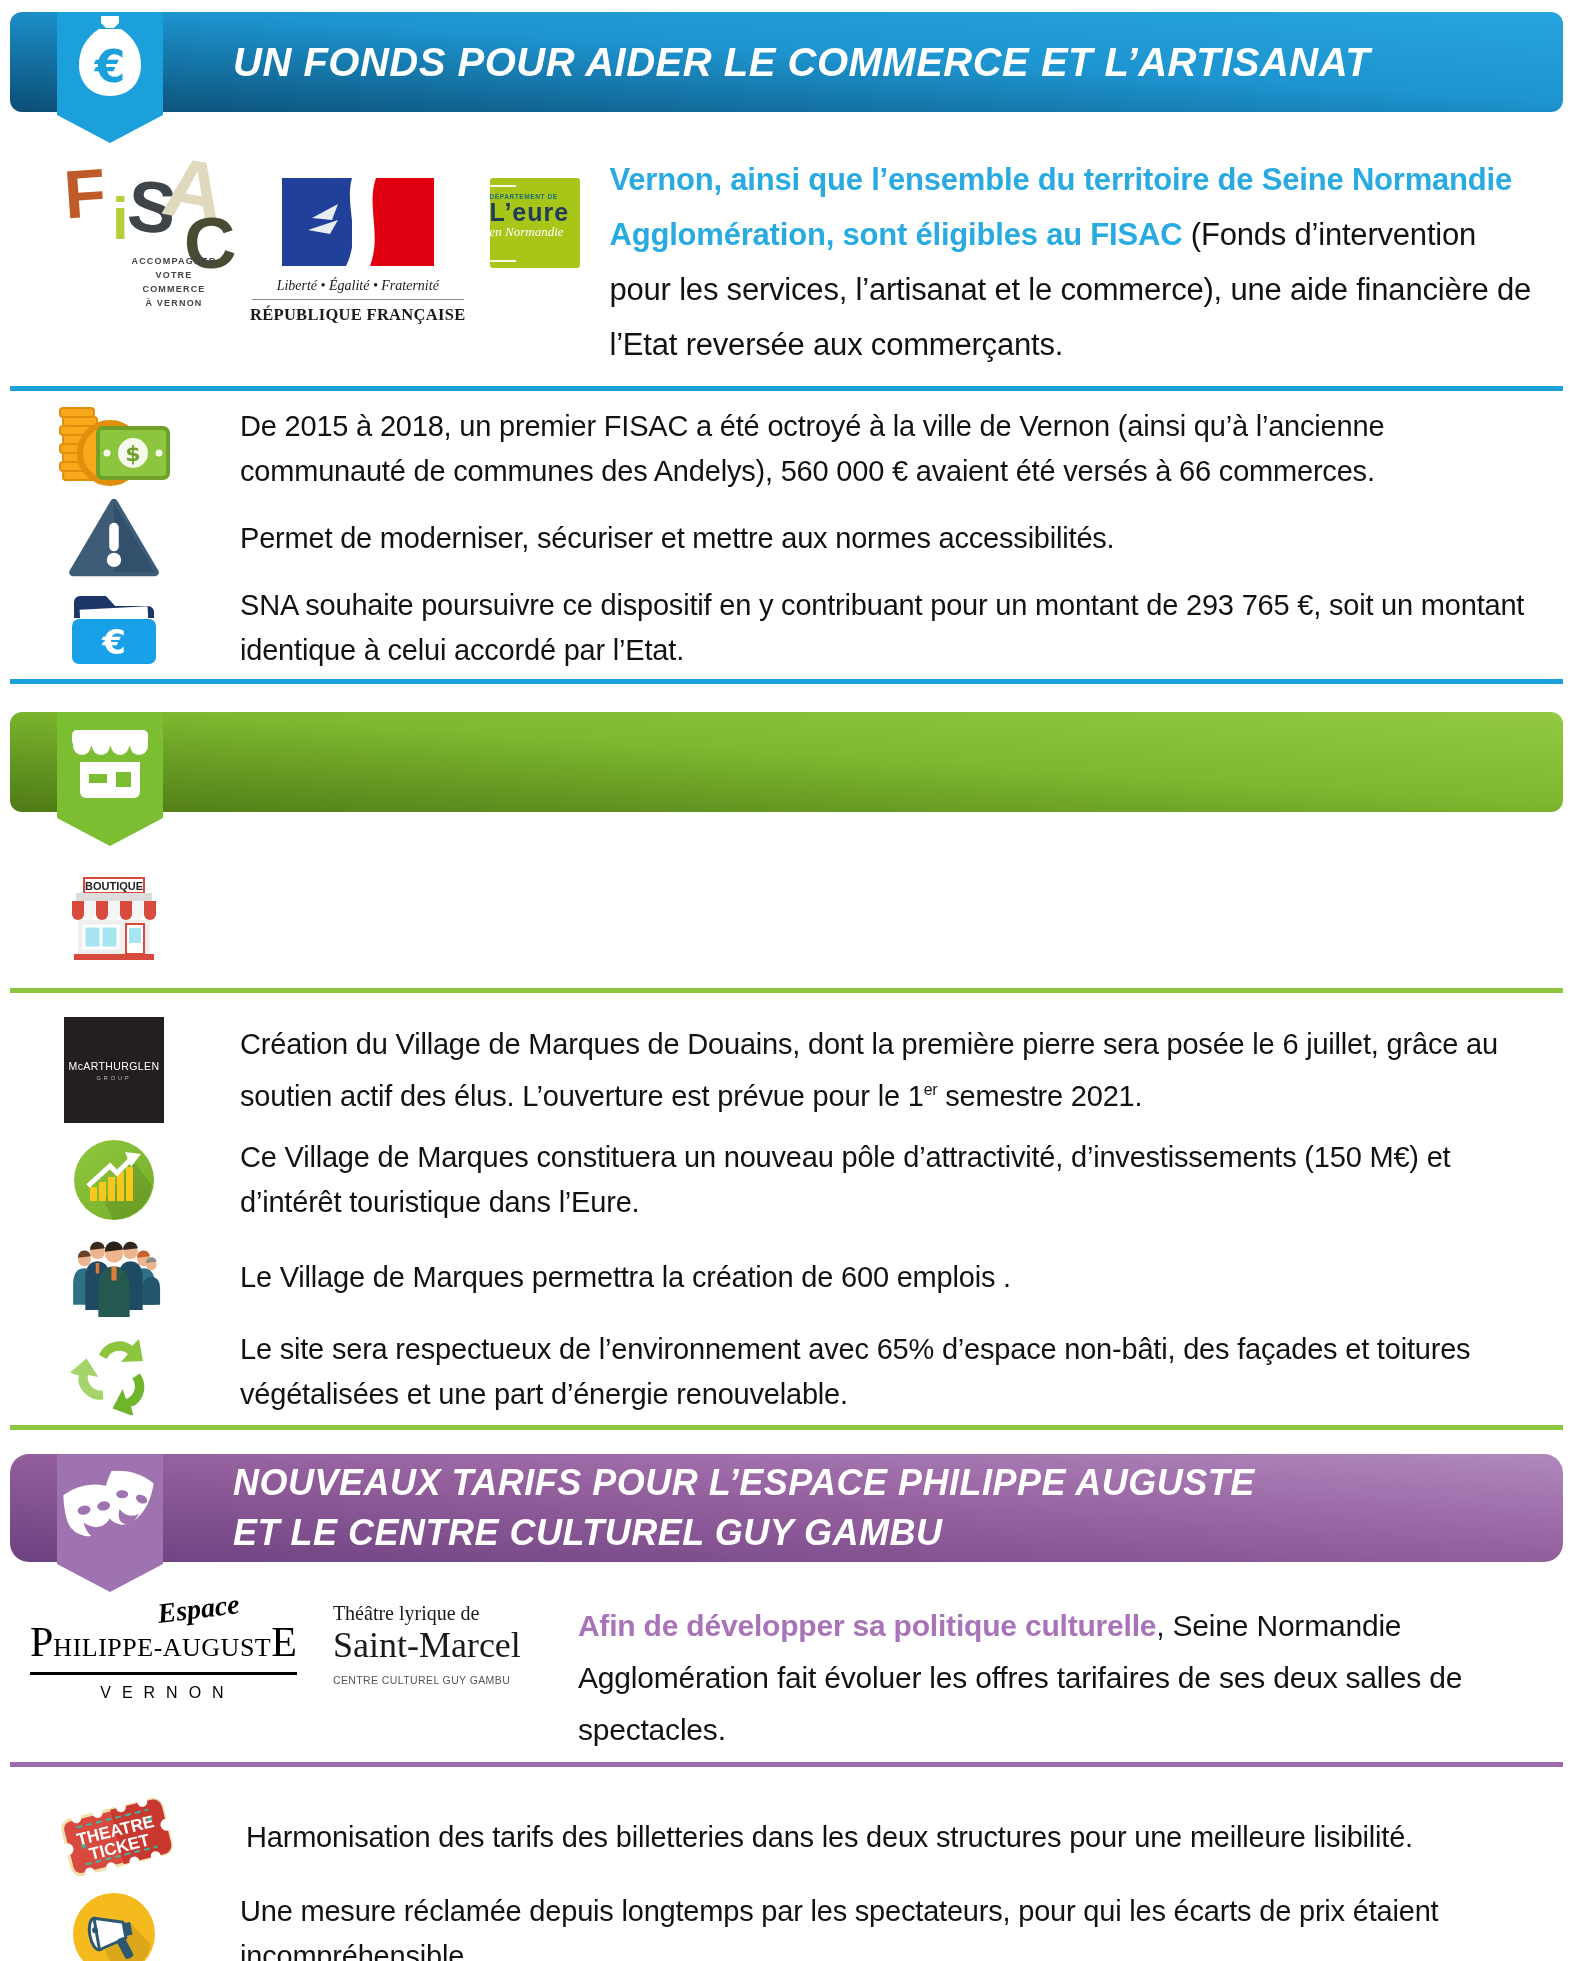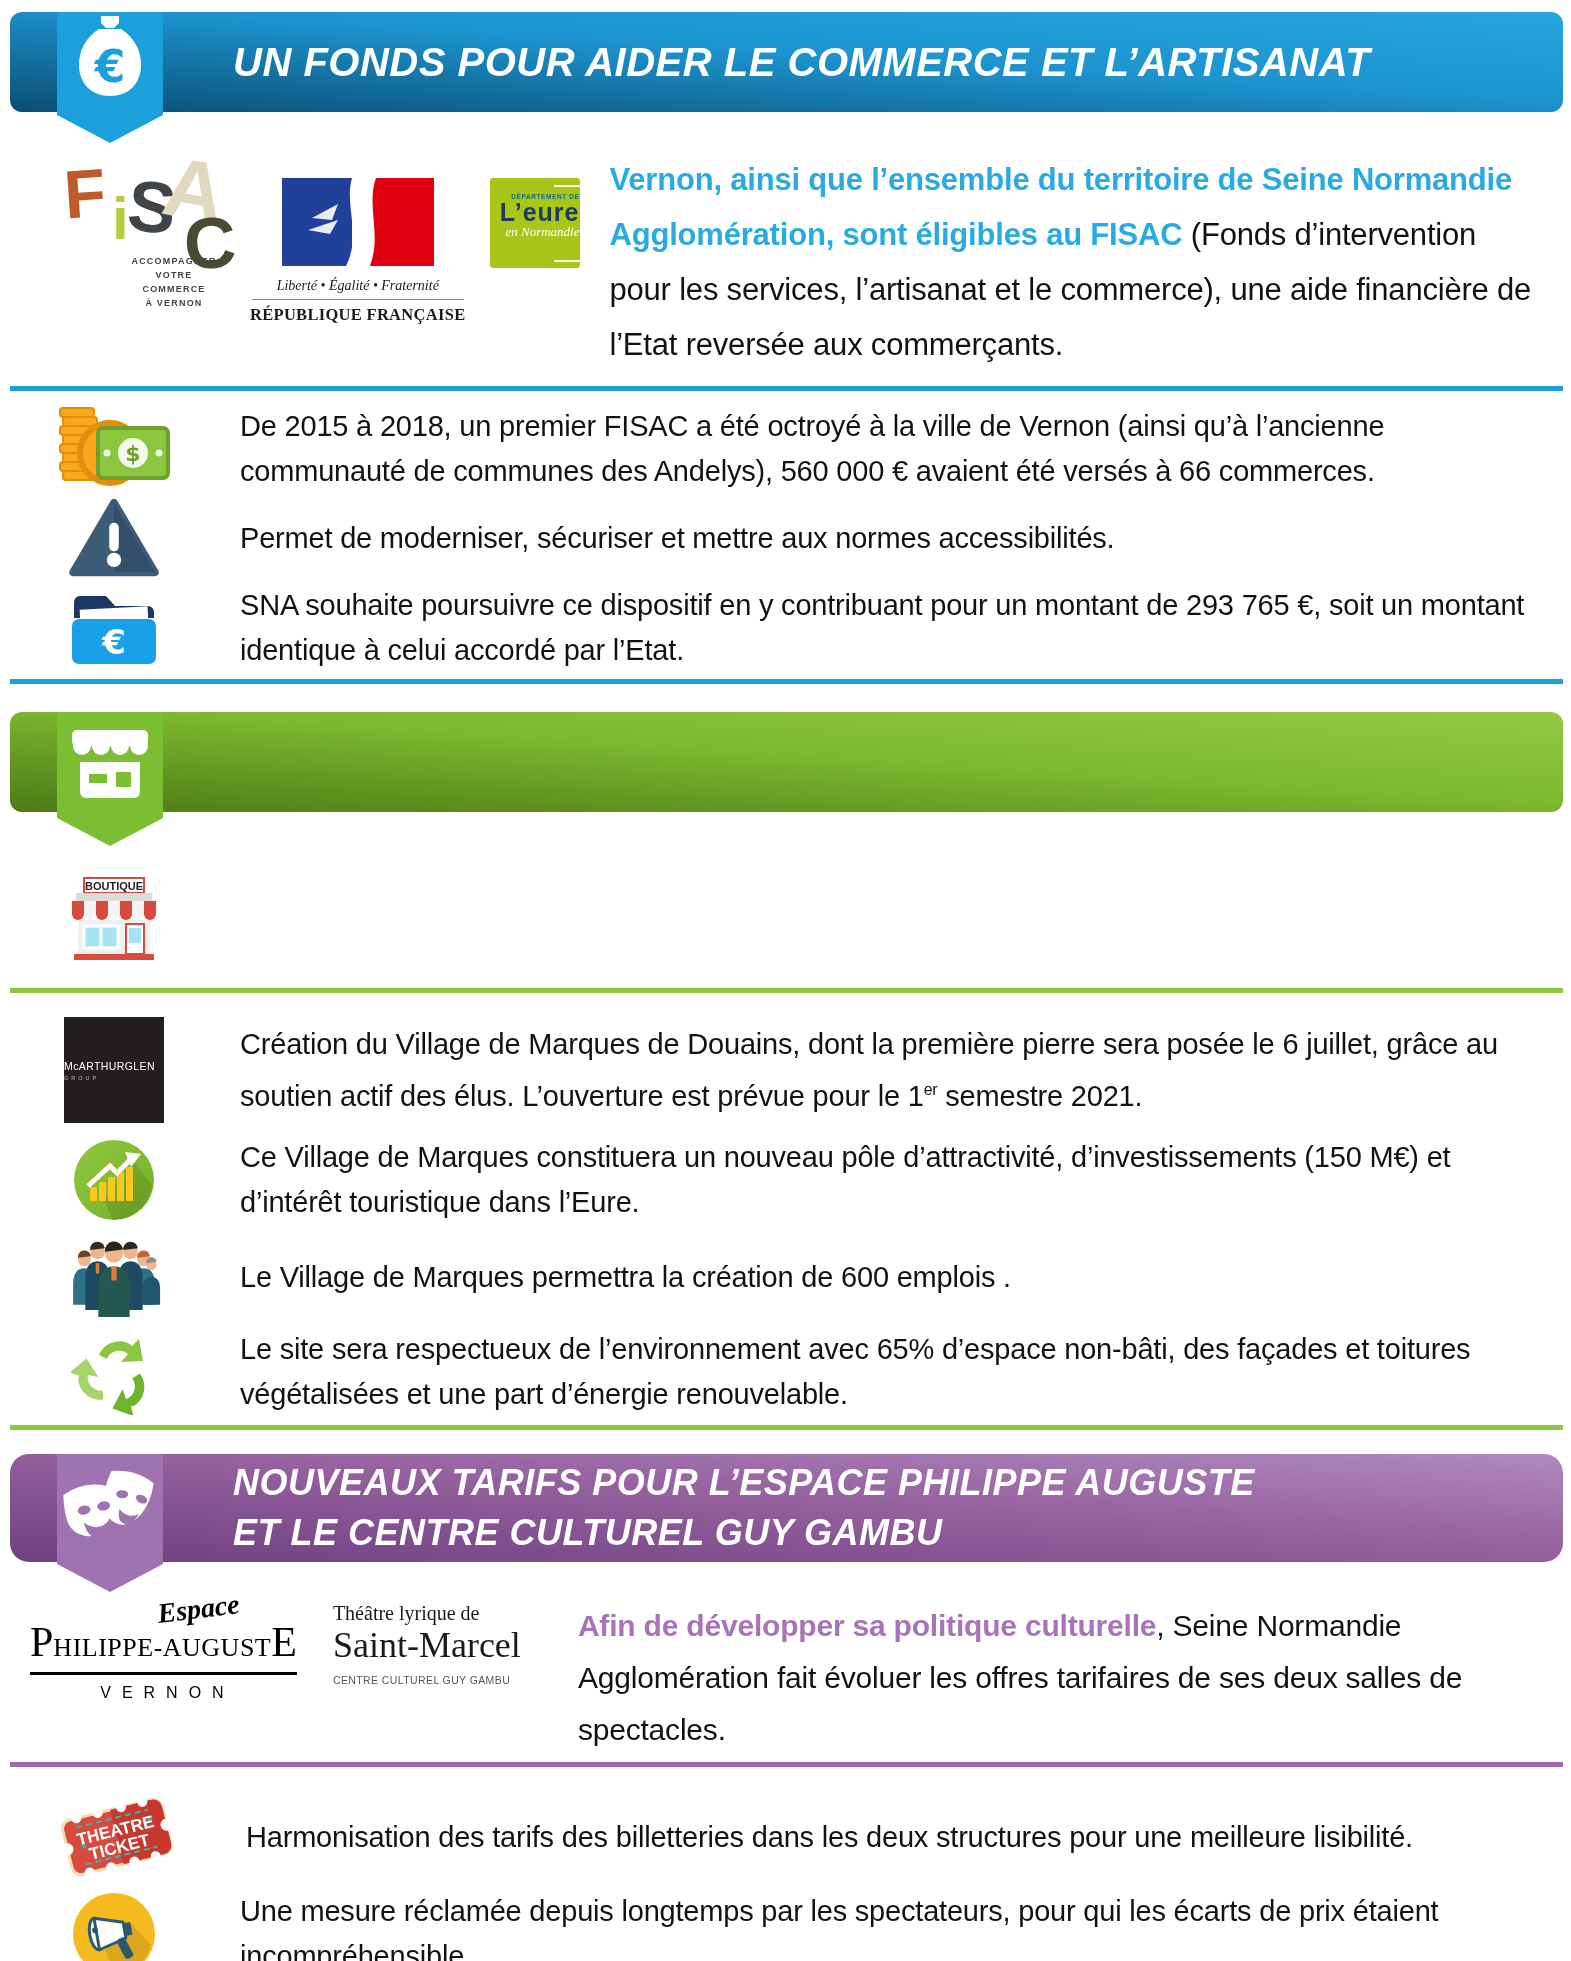--- a/index.html
+++ b/index.html
@@ -56,30 +56,30 @@
   .f-S{position:absolute;left:66px;top:16px;font-size:72px;color:#3F4448;transform:rotate(6deg);}
   .f-A{position:absolute;left:102px;top:-8px;font-size:84px;color:#E0D9BE;transform:rotate(10deg);}
   .f-C{position:absolute;left:122px;top:52px;font-size:72px;color:#4A4B33;transform:rotate(-3deg);}
   .f-cap{position:absolute;left:56px;top:104px;width:112px;text-align:center;
          font-size:9px;letter-spacing:1.2px;color:#3F4448;line-height:14px;}
   .rf{flex:0 0 160px;margin-left:16px;padding-top:28px;text-align:center;}
   .rf-motto{font-family:"Liberation Serif",serif;font-style:italic;font-size:14px;margin-top:8px;color:#1a1a1a;}
   .rf-rule{height:1px;background:#888;margin:5px 2px;}
   .rf-name{font-family:"Liberation Serif",serif;font-weight:bold;font-size:16.5px;letter-spacing:.3px;color:#1a1a1a;white-space:nowrap;}
   .eure{flex:0 0 90px;height:90px;margin-left:24px;margin-top:28px;background:#A8C617;border-radius:3px;
-        display:flex;flex-direction:column;align-items:flex-end;justify-content:center;}
+        display:flex;flex-direction:column;align-items:flex-start;justify-content:center;}
   .eure-dash{width:26px;height:2px;background:rgba(255,255,255,.9);margin:4px 0;}
   .eure-dept{font-size:6.5px;font-weight:bold;letter-spacing:.6px;color:#1B6E79;margin-top:2px;}
   .eure-name{font-size:25px;font-weight:bold;color:#223B5C;line-height:24px;letter-spacing:1px;}
   .eure-region{font-family:"Liberation Serif",serif;font-style:italic;font-size:13px;color:#fff;margin-bottom:16px;}
   .intro1{margin:2px 0 0 30px;width:1020px;font-size:31px;line-height:55px;letter-spacing:-.2px;}
 
   
   .mcag{width:100px;height:106px;background:#231F20;display:flex;flex-direction:column;
-        justify-content:center;}
+        align-items:center;justify-content:center;}
   .mcag-name{color:#fff;font-size:10.5px;letter-spacing:.4px;white-space:nowrap;}
   .mcag-sub{color:#bdbdbd;font-size:5.5px;letter-spacing:3px;margin-top:3px;}
 
   
   .logos3{display:flex;align-items:flex-start;margin:34px 34px 0 30px;min-height:106px;}
   .epa{flex:0 0 200px;text-align:center;color:#000;}
   .epa-script{font-family:"Liberation Serif",serif;font-style:italic;font-weight:bold;font-size:28px;
               transform:rotate(-7deg);margin-left:70px;line-height:26px;}
   .epa-name{display:inline-block;border-bottom:3px solid #000;padding-bottom:1px;
             font-family:"Liberation Serif",serif;white-space:nowrap;line-height:40px;}

